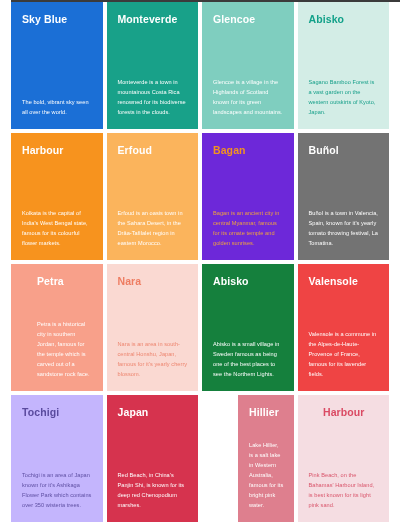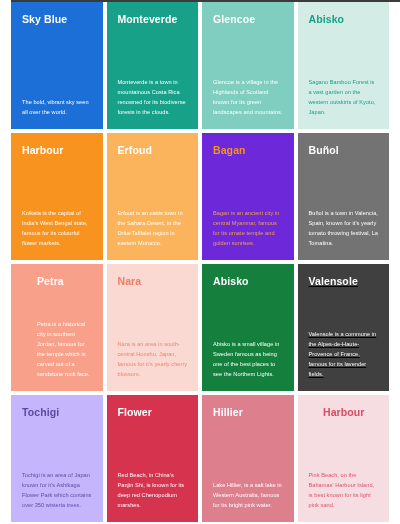--- a/index.html
+++ b/index.html
@@ -110,33 +110,33 @@
       <div class="card-desc" style="color: rgb(255, 255, 255);">Petra is a historical city in southern Jordan, famous for the temple which is carved out of a sandstone rock face.</div>
     </div>
     <div class="card" style="background: rgb(250, 217, 210);">
       <div class="card-title" style="color: rgb(238, 125, 98);">Nara</div>
       <div class="card-desc" style="color: rgb(237, 134, 112);">Nara is an area in south-central Honshu, Japan, famous for it's yearly cherry blossom.</div>
     </div>
     <div class="card" style="background: #15803d;">
       <div class="card-title" style="color: rgb(255, 255, 255);">Abisko</div>
       <div class="card-desc" style="color: rgb(255, 255, 255);">Abisko is a small village in Sweden famous as being one of the best places to see the Northern Lights.</div>
     </div>
-    <div class="card" style="background: #404040; text-decoration: underline;">
+    <div class="card" style="background: #ef4444;">
       <div class="card-title" style="color: rgb(255, 255, 255);">Valensole</div>
       <div class="card-desc" style="color: rgb(255, 255, 255);">Valensole is a commune in the Alpes-de-Haute-Provence of France, famous for its lavender fields.</div>
     </div>
     <div class="card" style="background: #c4b5fd;">
       <div class="card-title" style="color: rgb(90, 74, 158);">Tochigi</div>
       <div class="card-desc" style="color: rgb(94, 79, 162);">Tochigi is an area of Japan known for it's Ashikaga Flower Park which contains over 350 wisteria trees.</div>
     </div>
     <div class="card" style="background: rgb(214, 51, 78);">
-      <div class="card-title" style="color: rgb(255, 255, 255);">Flower</div>
+      <div class="card-title" style="color: rgb(255, 255, 255);">Japan</div>
       <div class="card-desc" style="color: rgb(255, 255, 255);">Red Beach, in China's Panjin Shi, is known for its deep red Chenopodium marshes.</div>
     </div>
-    <div class="card" style="background: rgb(222, 127, 142);">
+    <div class="card" style="background: rgb(222, 127, 142); margin-left: 36px;">
       <div class="card-title" style="color: rgb(255, 255, 255);">Hillier</div>
       <div class="card-desc" style="color: rgb(255, 255, 255);">Lake Hillier, is a salt lake in Western Australia, famous for its bright pink water.</div>
     </div>
     <div class="card" style="background: rgb(245, 221, 226); align-items: center;">
       <div class="card-title" style="color: rgb(218, 74, 99);">Harbour</div>
       <div class="card-desc" style="color: rgb(217, 85, 107);">Pink Beach, on the Bahamas' Harbour Island, is best known for its light pink sand.</div>
     </div>
   </div>
 
 </body></html>

